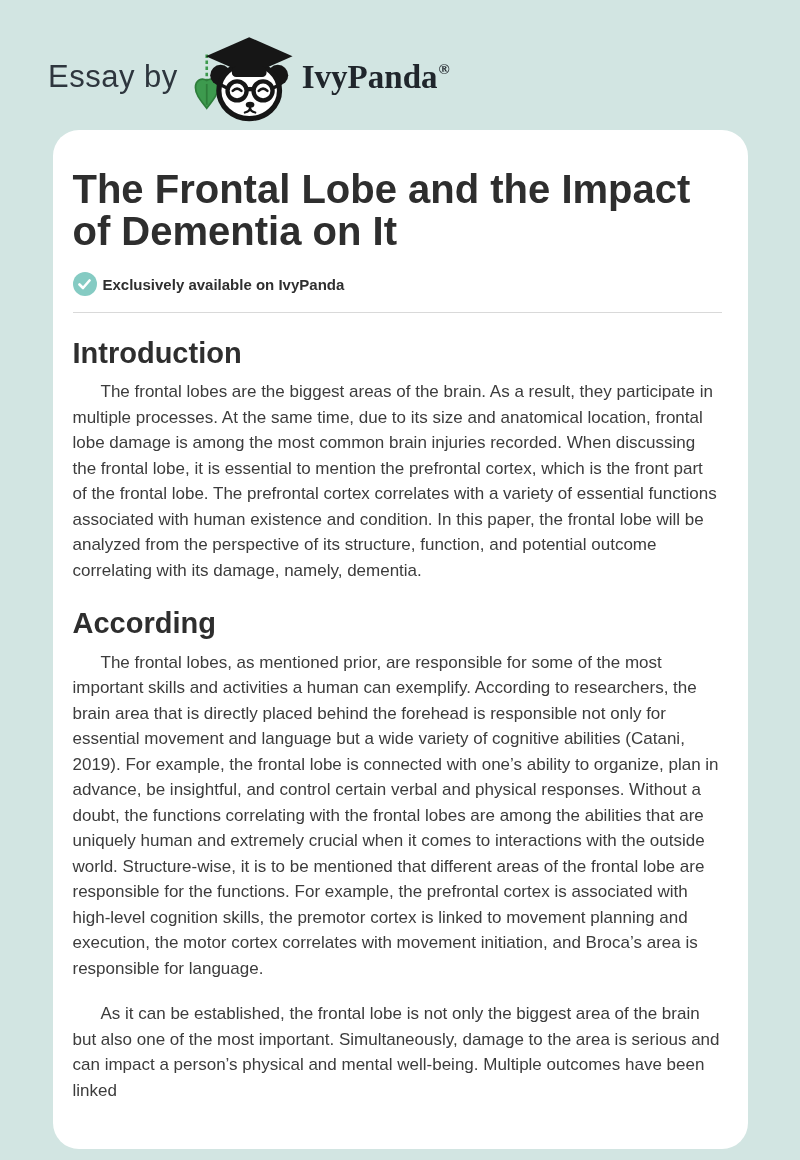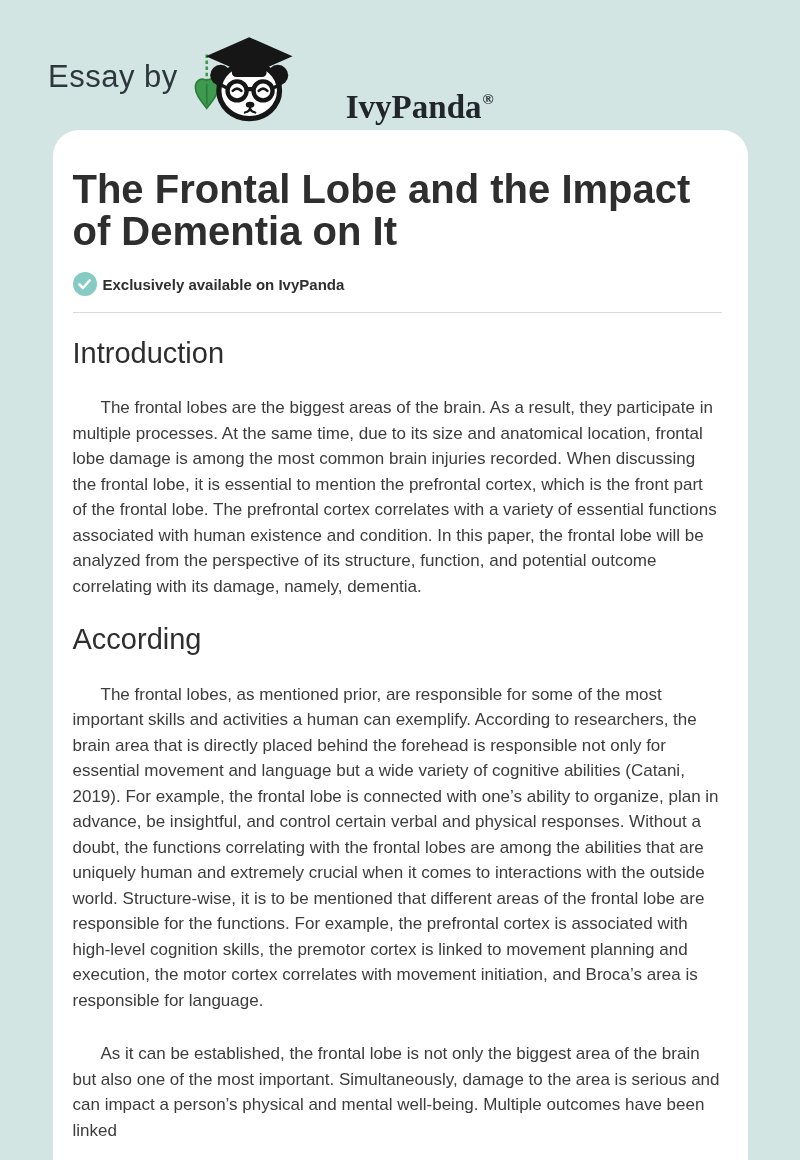--- a/index.html
+++ b/index.html
@@ -21,21 +21,21 @@
 
   
   .site-header{
     display:flex;align-items:center;
     padding:26px 4px 0 48px;height:128px;
   }
   .essay-by{
     font-size:31px;color:#2e363e;letter-spacing:.5px;
   }
   .brand-lockup{
-    display:flex;align-items:flex-end;margin-left:14px;cursor:pointer;gap:44px;
+    display:flex;align-items:center;margin-left:14px;cursor:pointer;
   }
   .brand-logo{width:104px;height:94px;display:block;}
   .brand-name{
     font-family:"Liberation Serif","DejaVu Serif",serif;
     font-weight:bold;font-size:33px;color:#20262c;margin-left:6px;
     line-height:1;
   }
   .registered{
     font-family:"Liberation Serif","DejaVu Serif",serif;
     font-weight:bold;font-size:15px;color:#20262c;
@@ -62,29 +62,29 @@
     width:24px;height:24px;border-radius:50%;
     background:var(--accent-teal);
     display:flex;align-items:center;justify-content:center;flex:0 0 24px;
   }
   .availability-label{
     font-size:15px;font-weight:bold;color:#2f2f2f;
   }
   .divider{border:none;border-top:1px solid var(--divider-color);margin:0 0 6px 0;}
 
   .section-heading{
-    font-size:29px;font-weight:normal;color:var(--heading-color);
+    font-size:29px;font-weight:bold;color:var(--heading-color);
     margin:22px 0 2px 0;line-height:1.25;
   }
   .body-paragraph{
     font-size:17px;line-height:25.5px;color:var(--body-color);
-    text-indent:28px;margin-top:24px;
+    text-indent:28px;margin-top:8px;
     max-width:650px;
   }
-  .body-paragraph + .body-paragraph{margin-top:28px;}
+  .body-paragraph + .body-paragraph{margin-top:20px;}
 </style>
 </head>
 <body>
 
 <div class="page">
 
   <header class="site-header">
     <span class="essay-by">Essay by</span>
 
     <div class="brand-lockup">

